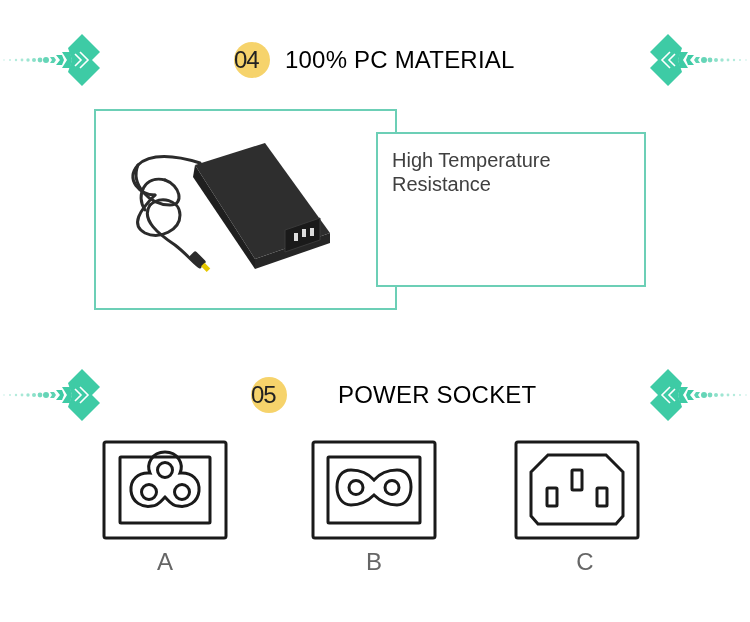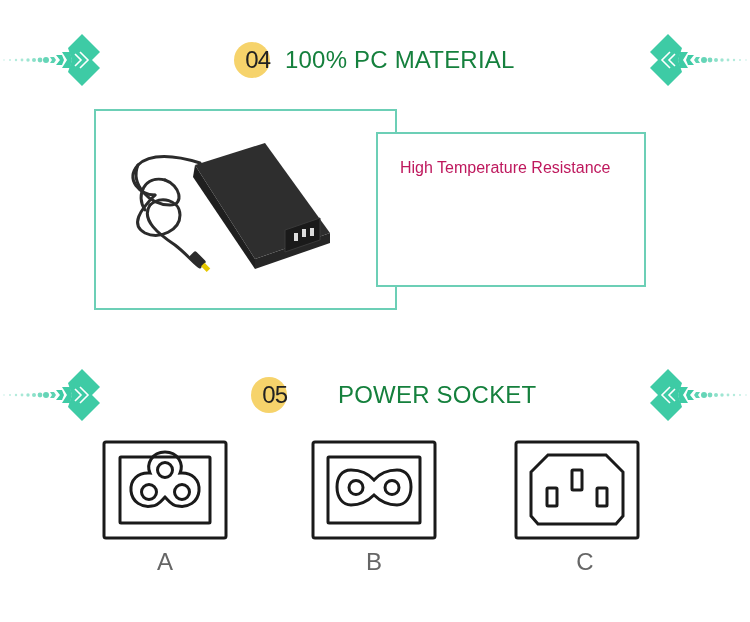--- a/index.html
+++ b/index.html
@@ -1,23 +1,23 @@
 <!DOCTYPE html>
 <html><head>
 <meta charset="utf-8">
 <style>
   html,body{margin:0;padding:0;}
   body{width:750px;height:622px;background:#ffffff;position:relative;overflow:hidden;font-family:"Liberation Sans",sans-serif;}
   .abs{position:absolute;}
   .deco{position:absolute;width:110px;height:60px;}
-  .badge{position:absolute;width:36px;height:36px;border-radius:50%;background:#f6d36b;color:#222;font-size:24px;line-height:36px;text-align:right;letter-spacing:-1px;}
-  .heading{position:absolute;font-size:24px;color:#15803d;white-space:nowrap;letter-spacing:0.2px;}
+  .badge{position:absolute;width:36px;height:36px;border-radius:50%;background:#f6d36b;color:#222;font-size:24px;line-height:36px;text-align:left;letter-spacing:-1px;}
+  .heading{position:absolute;font-size:24px;color:#000000;white-space:nowrap;letter-spacing:0.2px;}
   .frame{position:absolute;border:2px solid #6ccfb6;box-sizing:border-box;background:transparent;}
   .textbox{position:absolute;border:2px solid #6ccfb6;box-sizing:border-box;background:#ffffff;padding:14px 14px 0 14px;}
-  .textbox p{margin:8px;font-size:16px;line-height:24px;color:#be185d;}
+  .textbox p{margin:0;font-size:20px;line-height:24px;color:#404040;}
   .textbox p.gap{margin-top:24px;}
   .socket{position:absolute;width:126px;height:100px;}
   .socket-label{position:absolute;font-size:24px;color:#666;width:40px;text-align:center;}
 </style>
 </head>
 <body>
 
 <svg class="deco" style="left:0;top:30px;" viewBox="0 0 110 60">
   <g fill="#3ecba5">
     <circle cx="4" cy="30" r="0.8" opacity="0.3"></circle>

